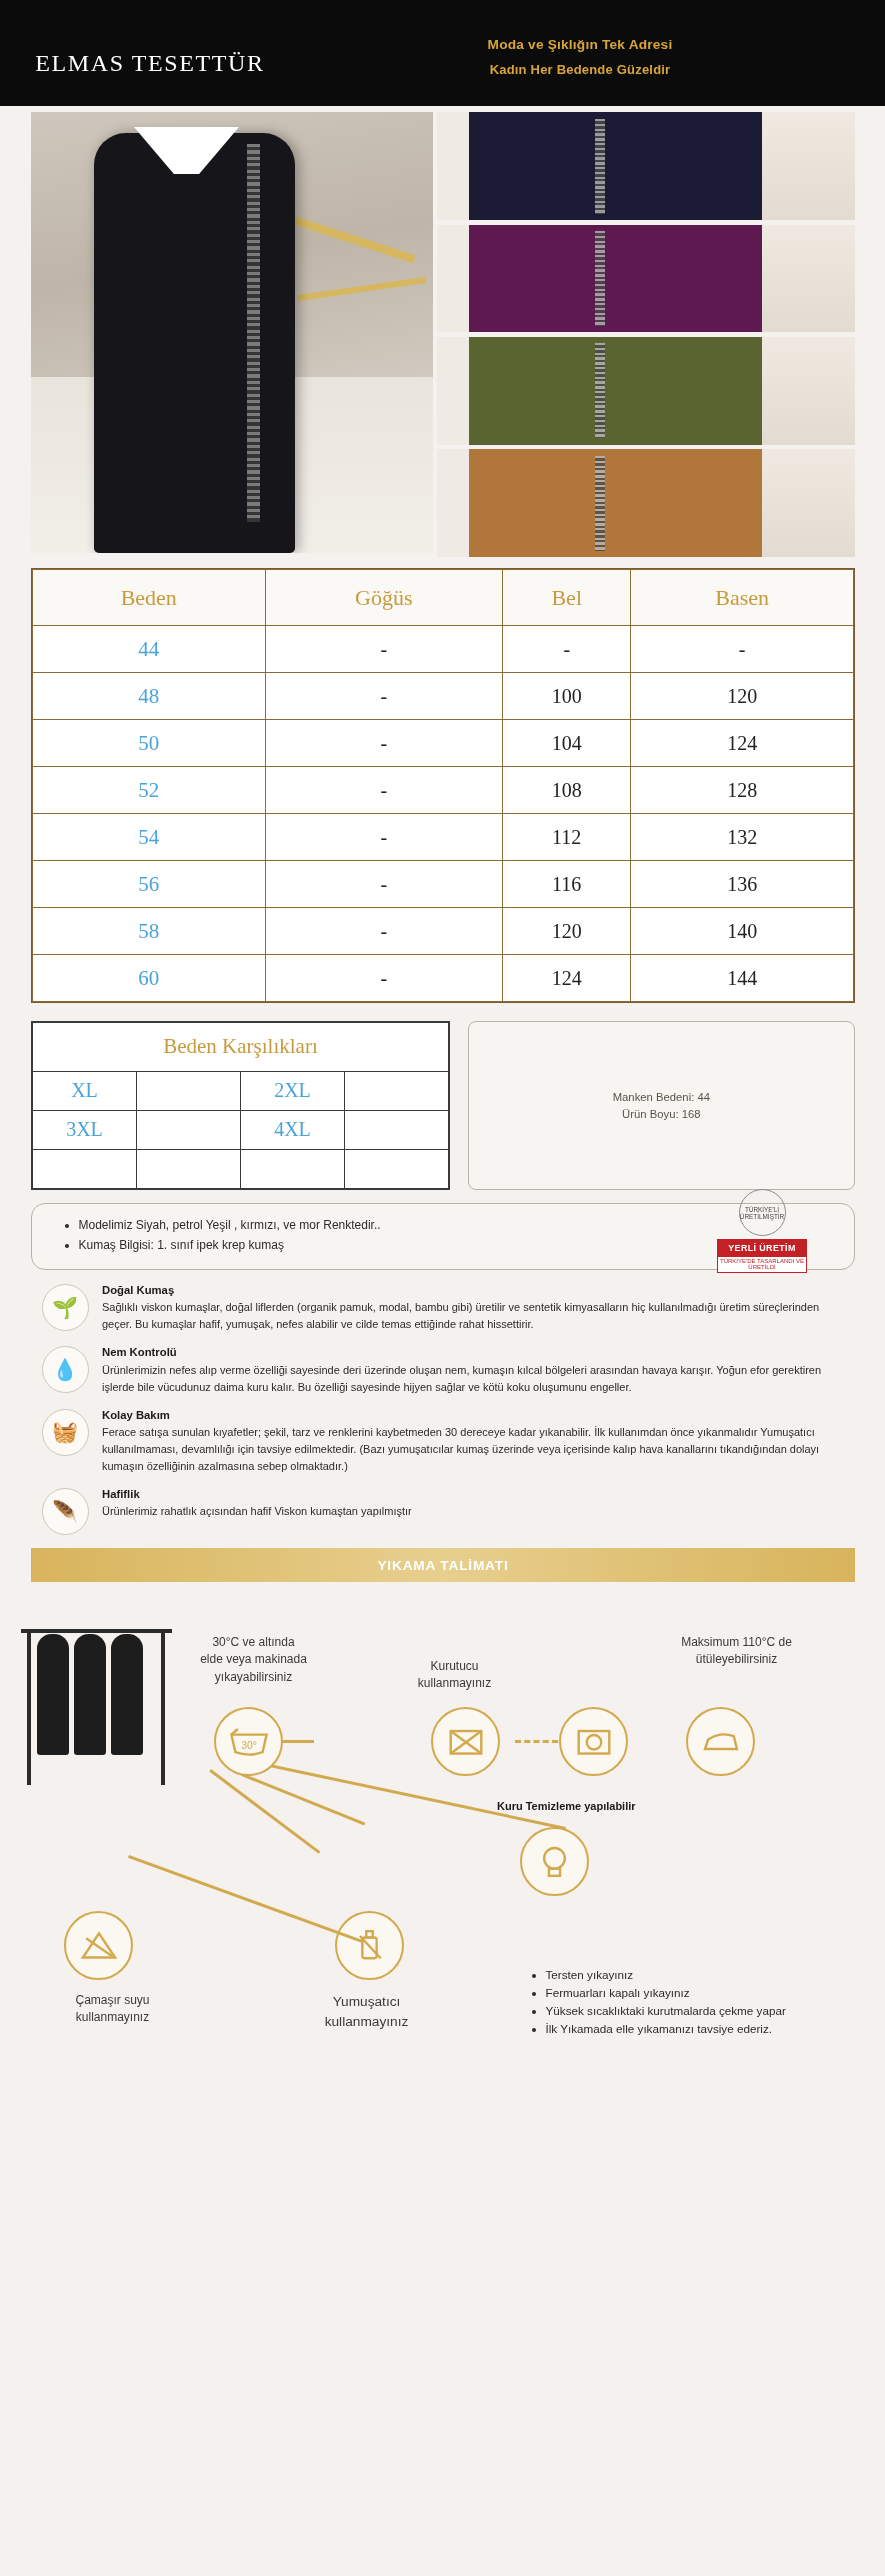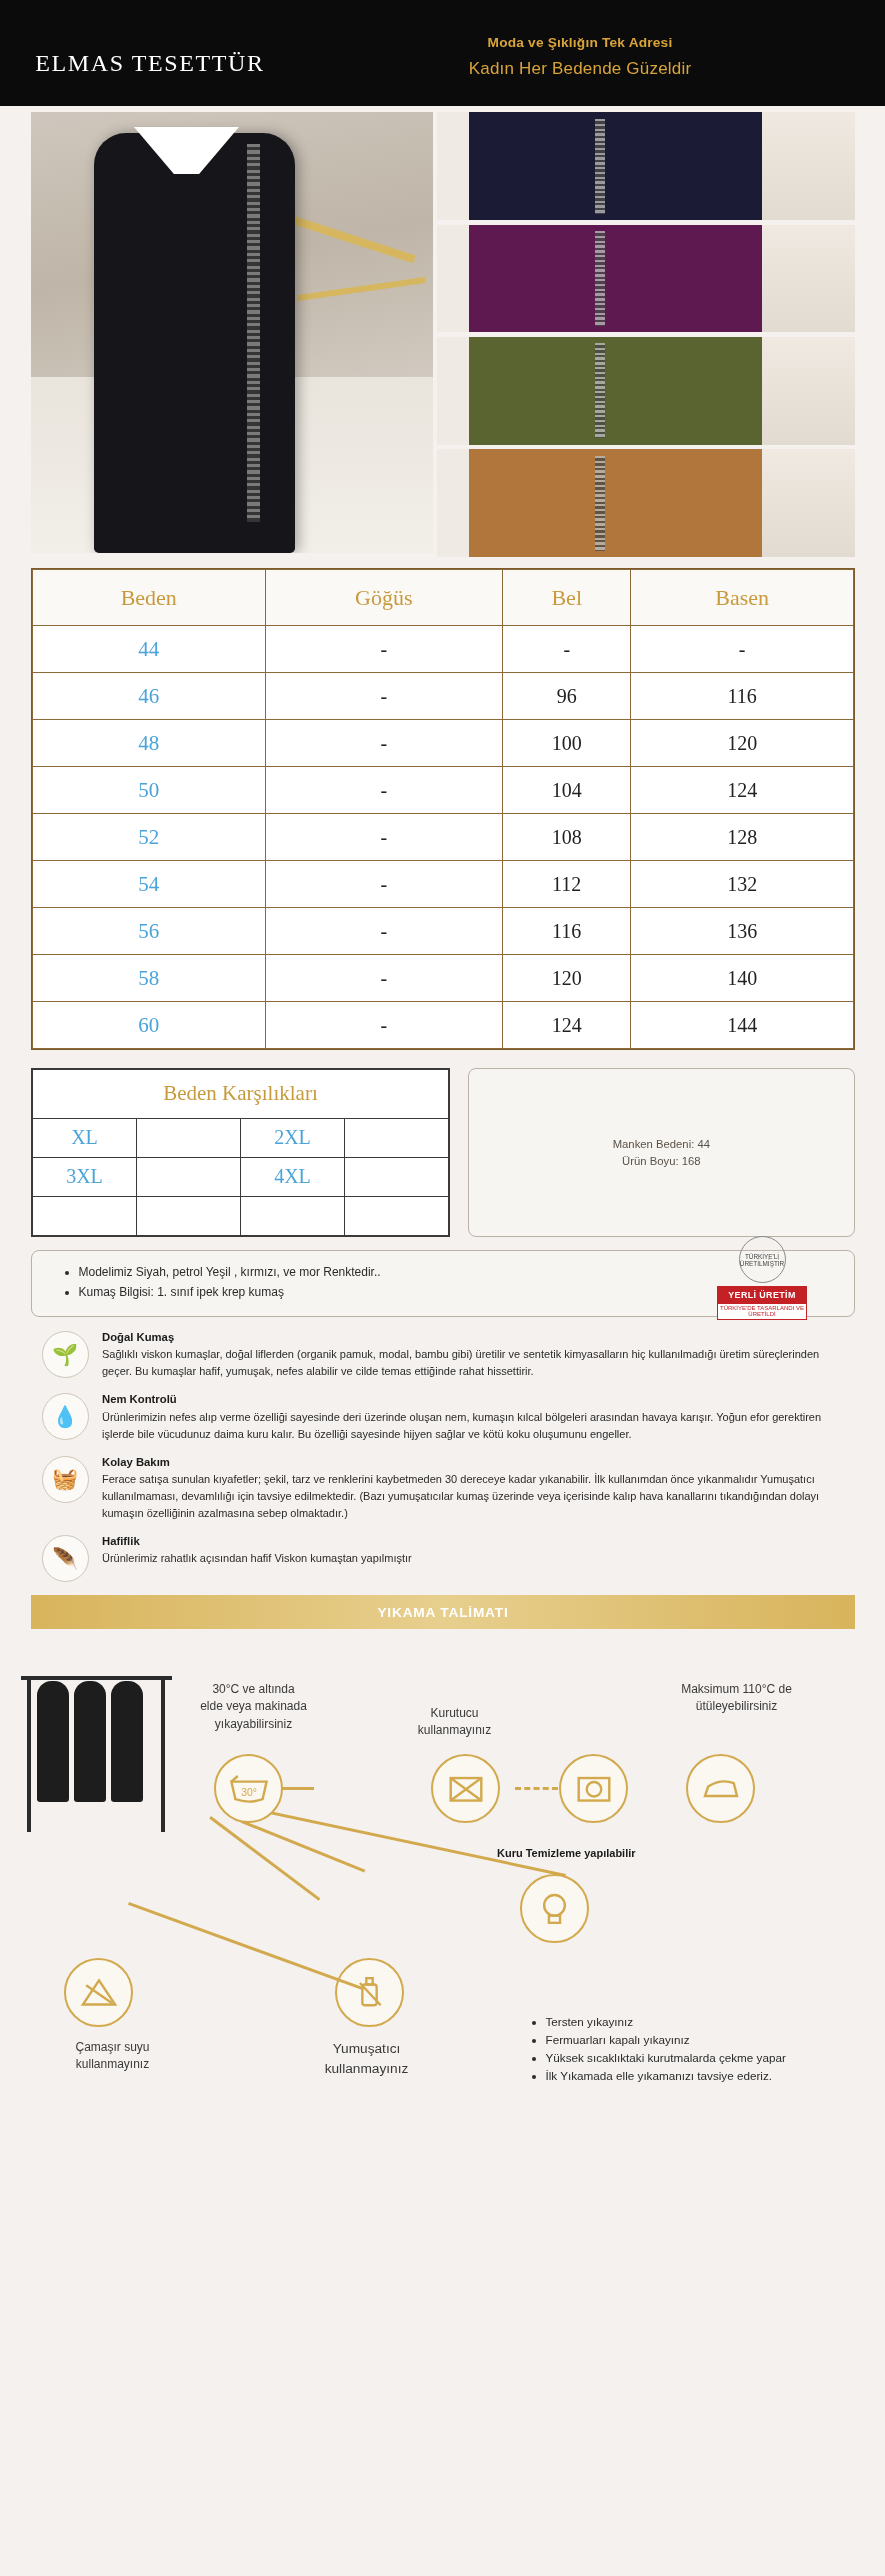--- a/index.html
+++ b/index.html
@@ -42,22 +42,22 @@
   }
   .slogan1 {
     color: #d9a43a;
     font-size: 13.7px;
     font-weight: bold;
     letter-spacing: 0.2px;
     margin-bottom: 9.7px;
   }
   .slogan2 {
     color: #d9a43a;
-    font-size: 17px;
-    font-weight: normal;
+    font-size: 13px;
+    font-weight: bold;
     letter-spacing: 0.2px;
   }
 
   
   .title-band {
     background: #0b0b0b;
     height: 55px;
     position: relative;
   }
   .script-title {
@@ -226,21 +226,21 @@
     justify-content: center;
     gap: 4.8px;
     color: #5a5248;
     font-size: 11.3px;
   }
 
   
   .note-box {
     margin: 13px 31px 0 31px;
     border: 0.8px solid #b9b2a6;
-    border-radius: 8px;
+    border-radius: 14px;
     background: #f7f5f1;
     padding: 11.3px 21px 13px 32px;
   }
   .note-box li {
     list-style: disc;
     margin-left: 14.5px;
     font-size: 12px;
     color: #2b2b2b;
     line-height: 1.7;
   }
@@ -429,26 +429,20 @@
           <th>Bel</th>
           <th>Basen</th>
         </tr>
       </thead>
       <tbody id="size-table-body">
           <tr>
             <td class="size-col">44</td>
             <td>-</td>
             <td>-</td>
             <td>-</td>
-          </tr>
-          <tr>
-            <td class="size-col">46</td>
-            <td>-</td>
-            <td>96</td>
-            <td>116</td>
           </tr>
           <tr>
             <td class="size-col">48</td>
             <td>-</td>
             <td>100</td>
             <td>120</td>
           </tr>
           <tr>
             <td class="size-col">50</td>
             <td>-</td>

